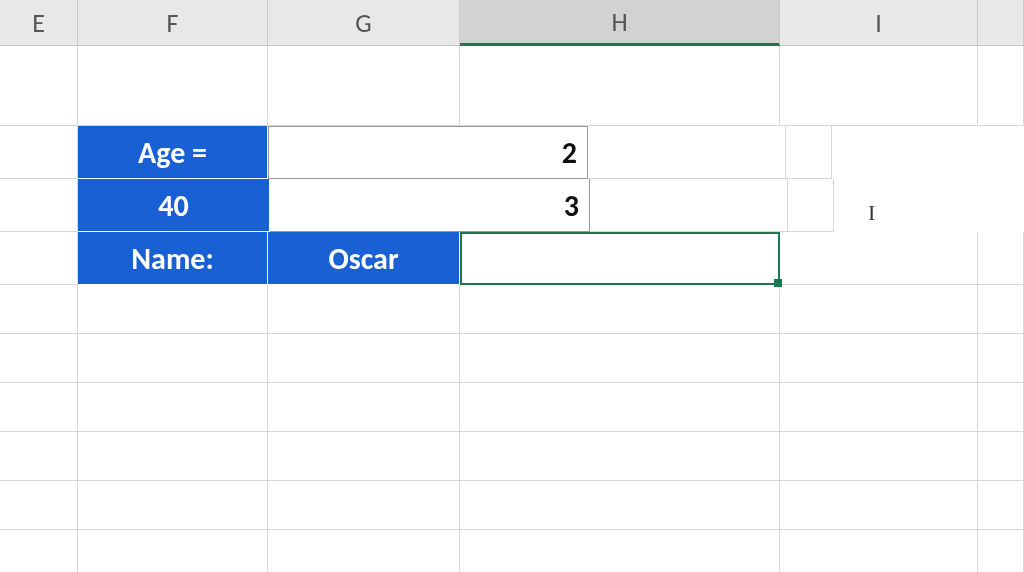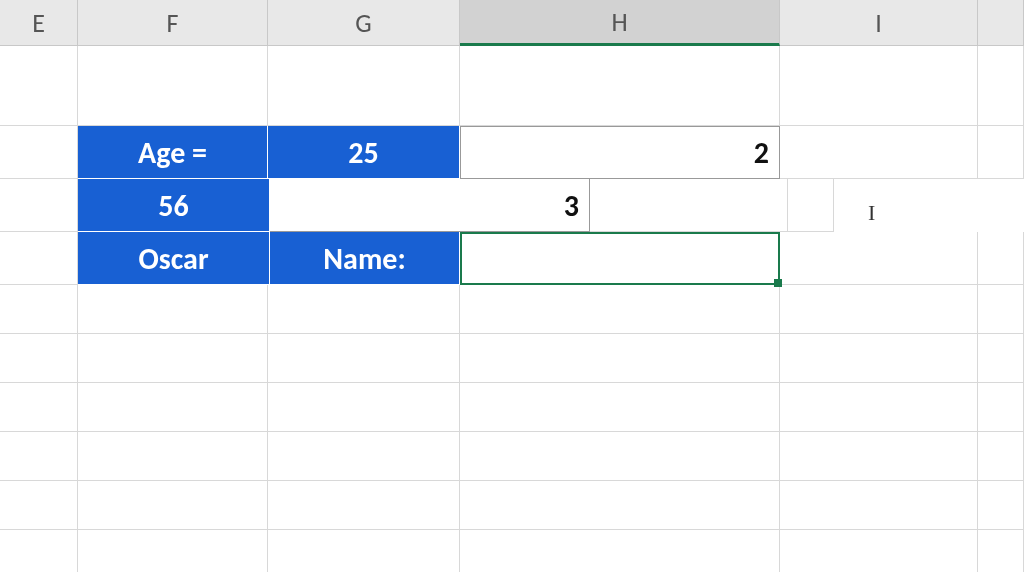--- a/index.html
+++ b/index.html
@@ -135,38 +135,37 @@
       <div class="cell col-F"></div>
       <div class="cell col-G"></div>
       <div class="cell col-H"></div>
       <div class="cell col-I"></div>
       <div class="cell col-J"></div>
     </div>
 
     <div class="row tall">
       <div class="cell col-E"></div>
       <div class="cell blue leftedge col-F">Age =</div>
-      <div class="cell blue col-G">25</div>
       <div class="cell result boxed col-H">2</div>
       <div class="cell col-I"></div>
       <div class="cell col-J"></div>
     </div>
 
     <div class="row tall">
       <div class="cell col-E"></div>
-      <div class="cell blue col-G">56</div>
+      <div class="cell blue col-G">40</div>
       <div class="cell result col-H">3</div>
       <div class="cell col-I"></div>
       <div class="cell col-J"></div>
     </div>
 
     <div class="row tall">
       <div class="cell col-E"></div>
+      <div class="cell blue leftedge col-F">Name:</div>
       <div class="cell blue col-G">Oscar</div>
-      <div class="cell blue leftedge col-F">Name:</div>
       <div class="cell result col-H"></div>
       <div class="cell col-I"></div>
       <div class="cell col-J"></div>
     </div>
 
     <div class="row">
       <div class="cell col-E"></div>
       <div class="cell col-F"></div>
       <div class="cell col-G"></div>
       <div class="cell col-H"></div>

